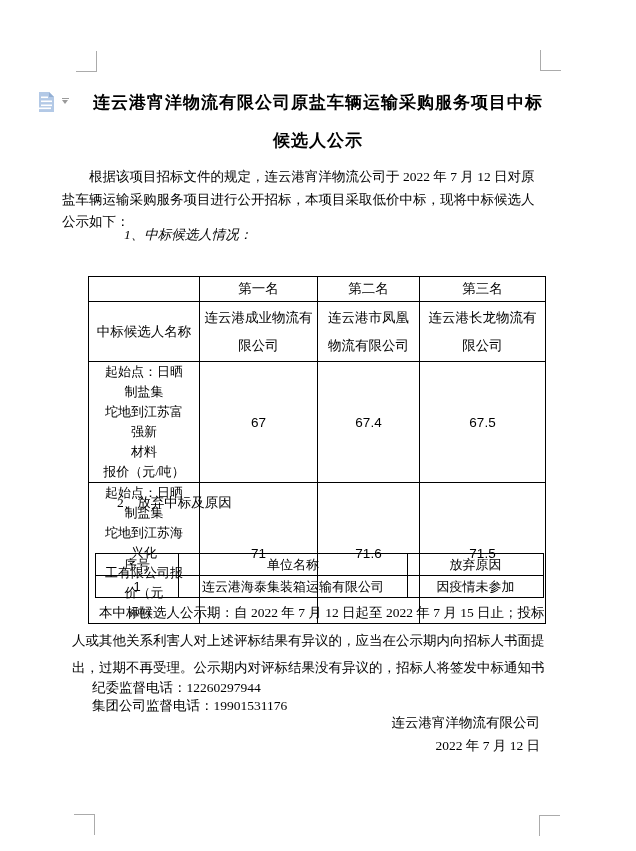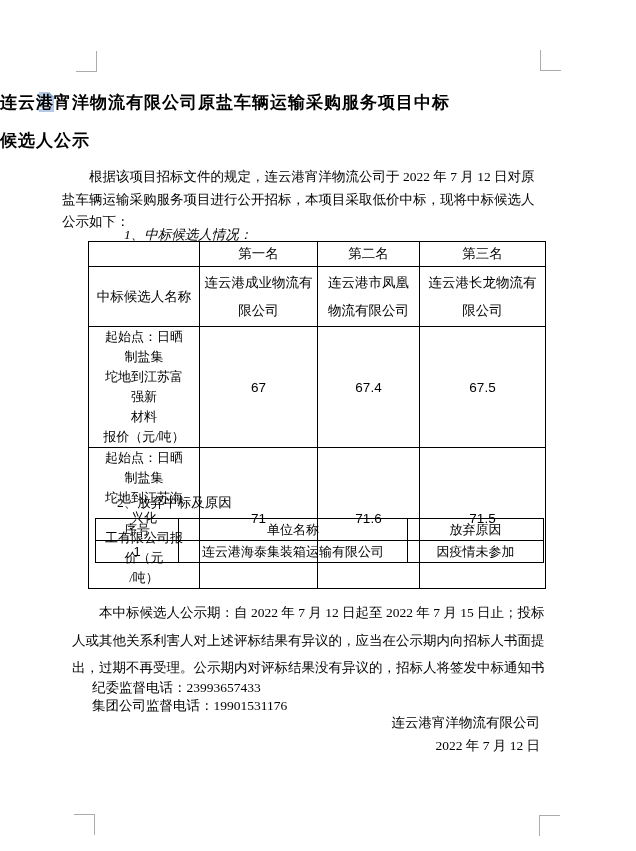--- a/index.html
+++ b/index.html
@@ -12,35 +12,35 @@
   .cmark.tl{left:76px;top:51px;border-right:1px solid #ababab;border-bottom:1px solid #ababab;}
   .cmark.tr{left:540px;top:50px;border-left:1px solid #ababab;border-bottom:1px solid #ababab;}
   .cmark.bl{left:74px;top:814px;border-right:1px solid #ababab;border-top:1px solid #ababab;}
   .cmark.br{left:539px;top:815px;border-left:1px solid #ababab;border-top:1px solid #ababab;}
   
   .obj-icon{position:absolute;left:38px;top:92px;width:17px;height:20px;}
   .dd-arrow{position:absolute;left:61px;top:98px;width:8px;}
   .dd-arrow .bar{width:7px;height:1px;background:#9a9a9a;margin:0 auto 1px auto;}
   .dd-arrow .tri{width:0;height:0;margin:0 auto;border-left:3px solid transparent;border-right:3px solid transparent;border-top:4px solid #9a9a9a;}
   
-  .title{position:absolute;left:0;top:84px;width:636px;
+  .title{position:absolute;left:0;top:84px;width:636px;text-align:center;
     font-weight:bold;font-size:17px;letter-spacing:1px;line-height:38px;font-family:Liberation Serif, serif;}
   
   .para{position:absolute;font-size:13.5px;white-space:pre-line;line-height:22.5px;}
   .intro{left:62px;top:166px;width:500px;text-indent:27px;}
   .sec{position:absolute;font-size:13.5px;line-height:16px;}
   .sec1{left:124px;top:227px;font-style:italic;}
   .sec2{left:117px;top:495px;font-family:Liberation Serif, serif;}
   .sec3{left:117px;top:577px;}
   .closing{left:72px;top:599px;width:510px;text-indent:27px;line-height:27.5px;}
   .contacts{position:absolute;left:92px;top:679px;font-size:13.5px;line-height:18px;}
   .latin{font-family:"Liberation Sans",sans-serif;}
   .signature{position:absolute;left:300px;top:712px;width:240px;text-align:right;font-size:13.5px;line-height:22.5px;}
   
-  table{border-collapse:collapse;table-layout:fixed;}
+  table{border-collapse:collapse;table-layout:fixed;margin-top:35px;}
   td{border:1px solid #000;overflow:hidden;}
   .t1{position:absolute;left:88px;top:241px;width:457px;}
   .t1 td{text-align:center;vertical-align:middle;font-size:13.5px;}
   .t1 tr.hrow td{height:22px;}
   .t1 tr.namerow td{height:57px;line-height:28px;white-space:pre-line;}
   .t1 tr.price1 td{height:81px;}
   .t1 tr.price2 td{height:86px;}
   .t1 td.lbl{font-size:13px;line-height:20px;white-space:pre-line;padding:0 10px;}
   .t1 td.num{font-family:"Liberation Sans",sans-serif;font-size:13.5px;}
   .t2{position:absolute;left:95px;top:518px;width:448px;}
@@ -147,21 +147,21 @@
     </tr>
   </tbody>
     </table>
 
 
   <div class="para closing">本中标候选人公示期：自 2022 年 7 月 12 日起至 2022 年 7 月 15 日止；投标
 人或其他关系利害人对上述评标结果有异议的，应当在公示期内向招标人书面提
 出，过期不再受理。公示期内对评标结果没有异议的，招标人将签发中标通知书</div>
 
   <div class="contacts">
-    <div>纪委监督电话：23993657433</div>
+    <div>纪委监督电话：12260297944</div>
     <div>集团公司监督电话：19901531176</div>
   </div>
 
   <div class="signature">
     <div>连云港宵洋物流有限公司</div>
     <div>2022 年 7 月 12 日</div>
   </div>
 
 </div>
 

